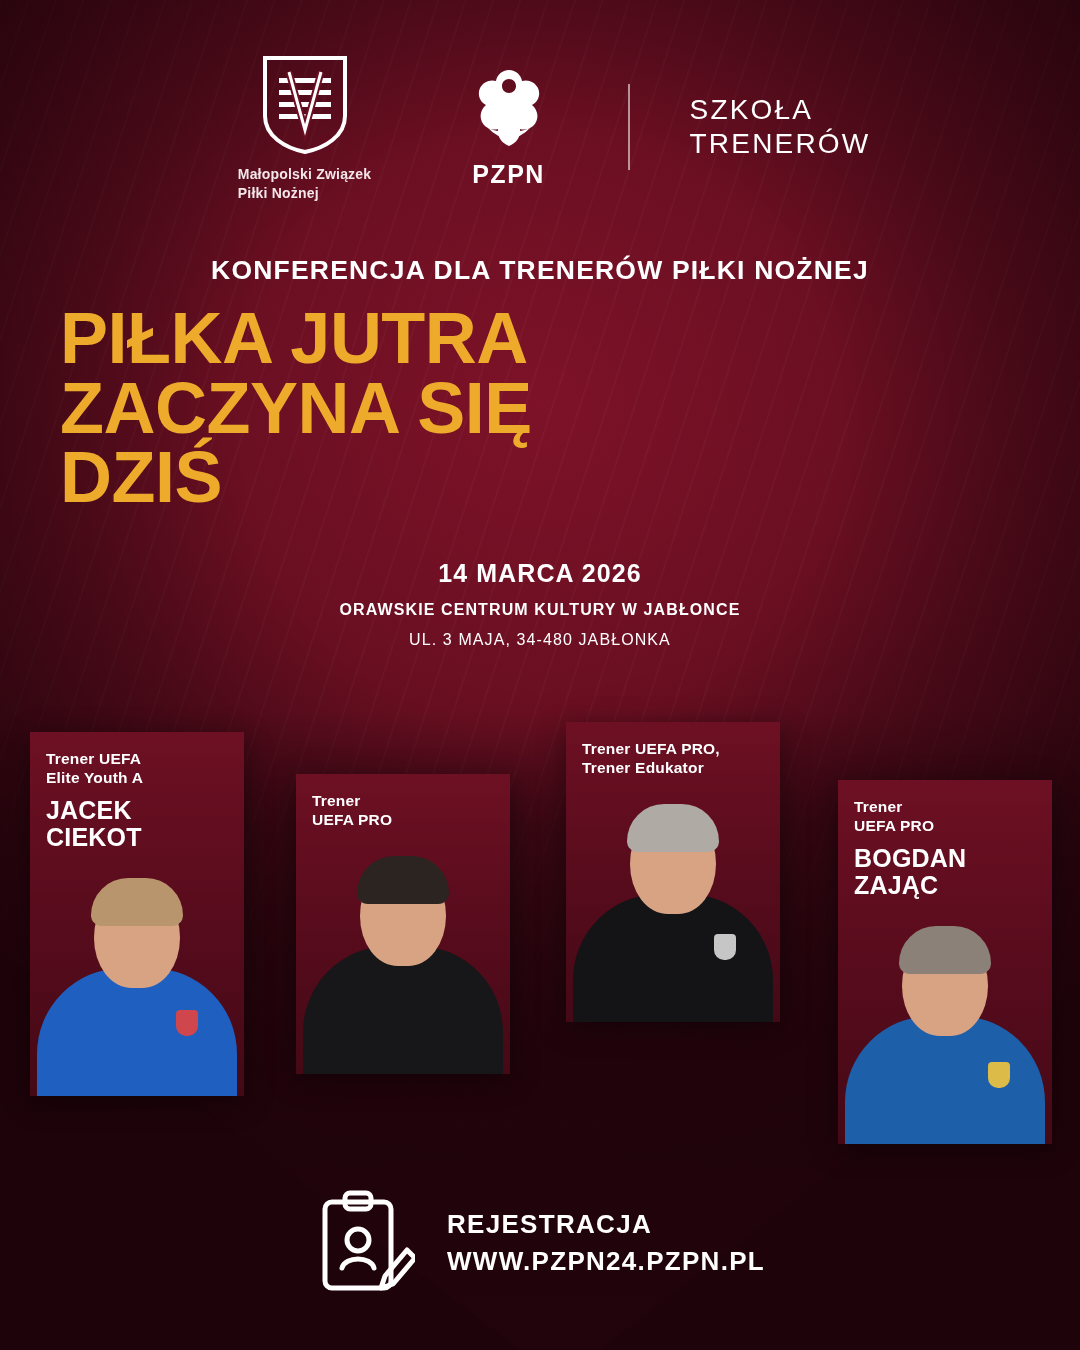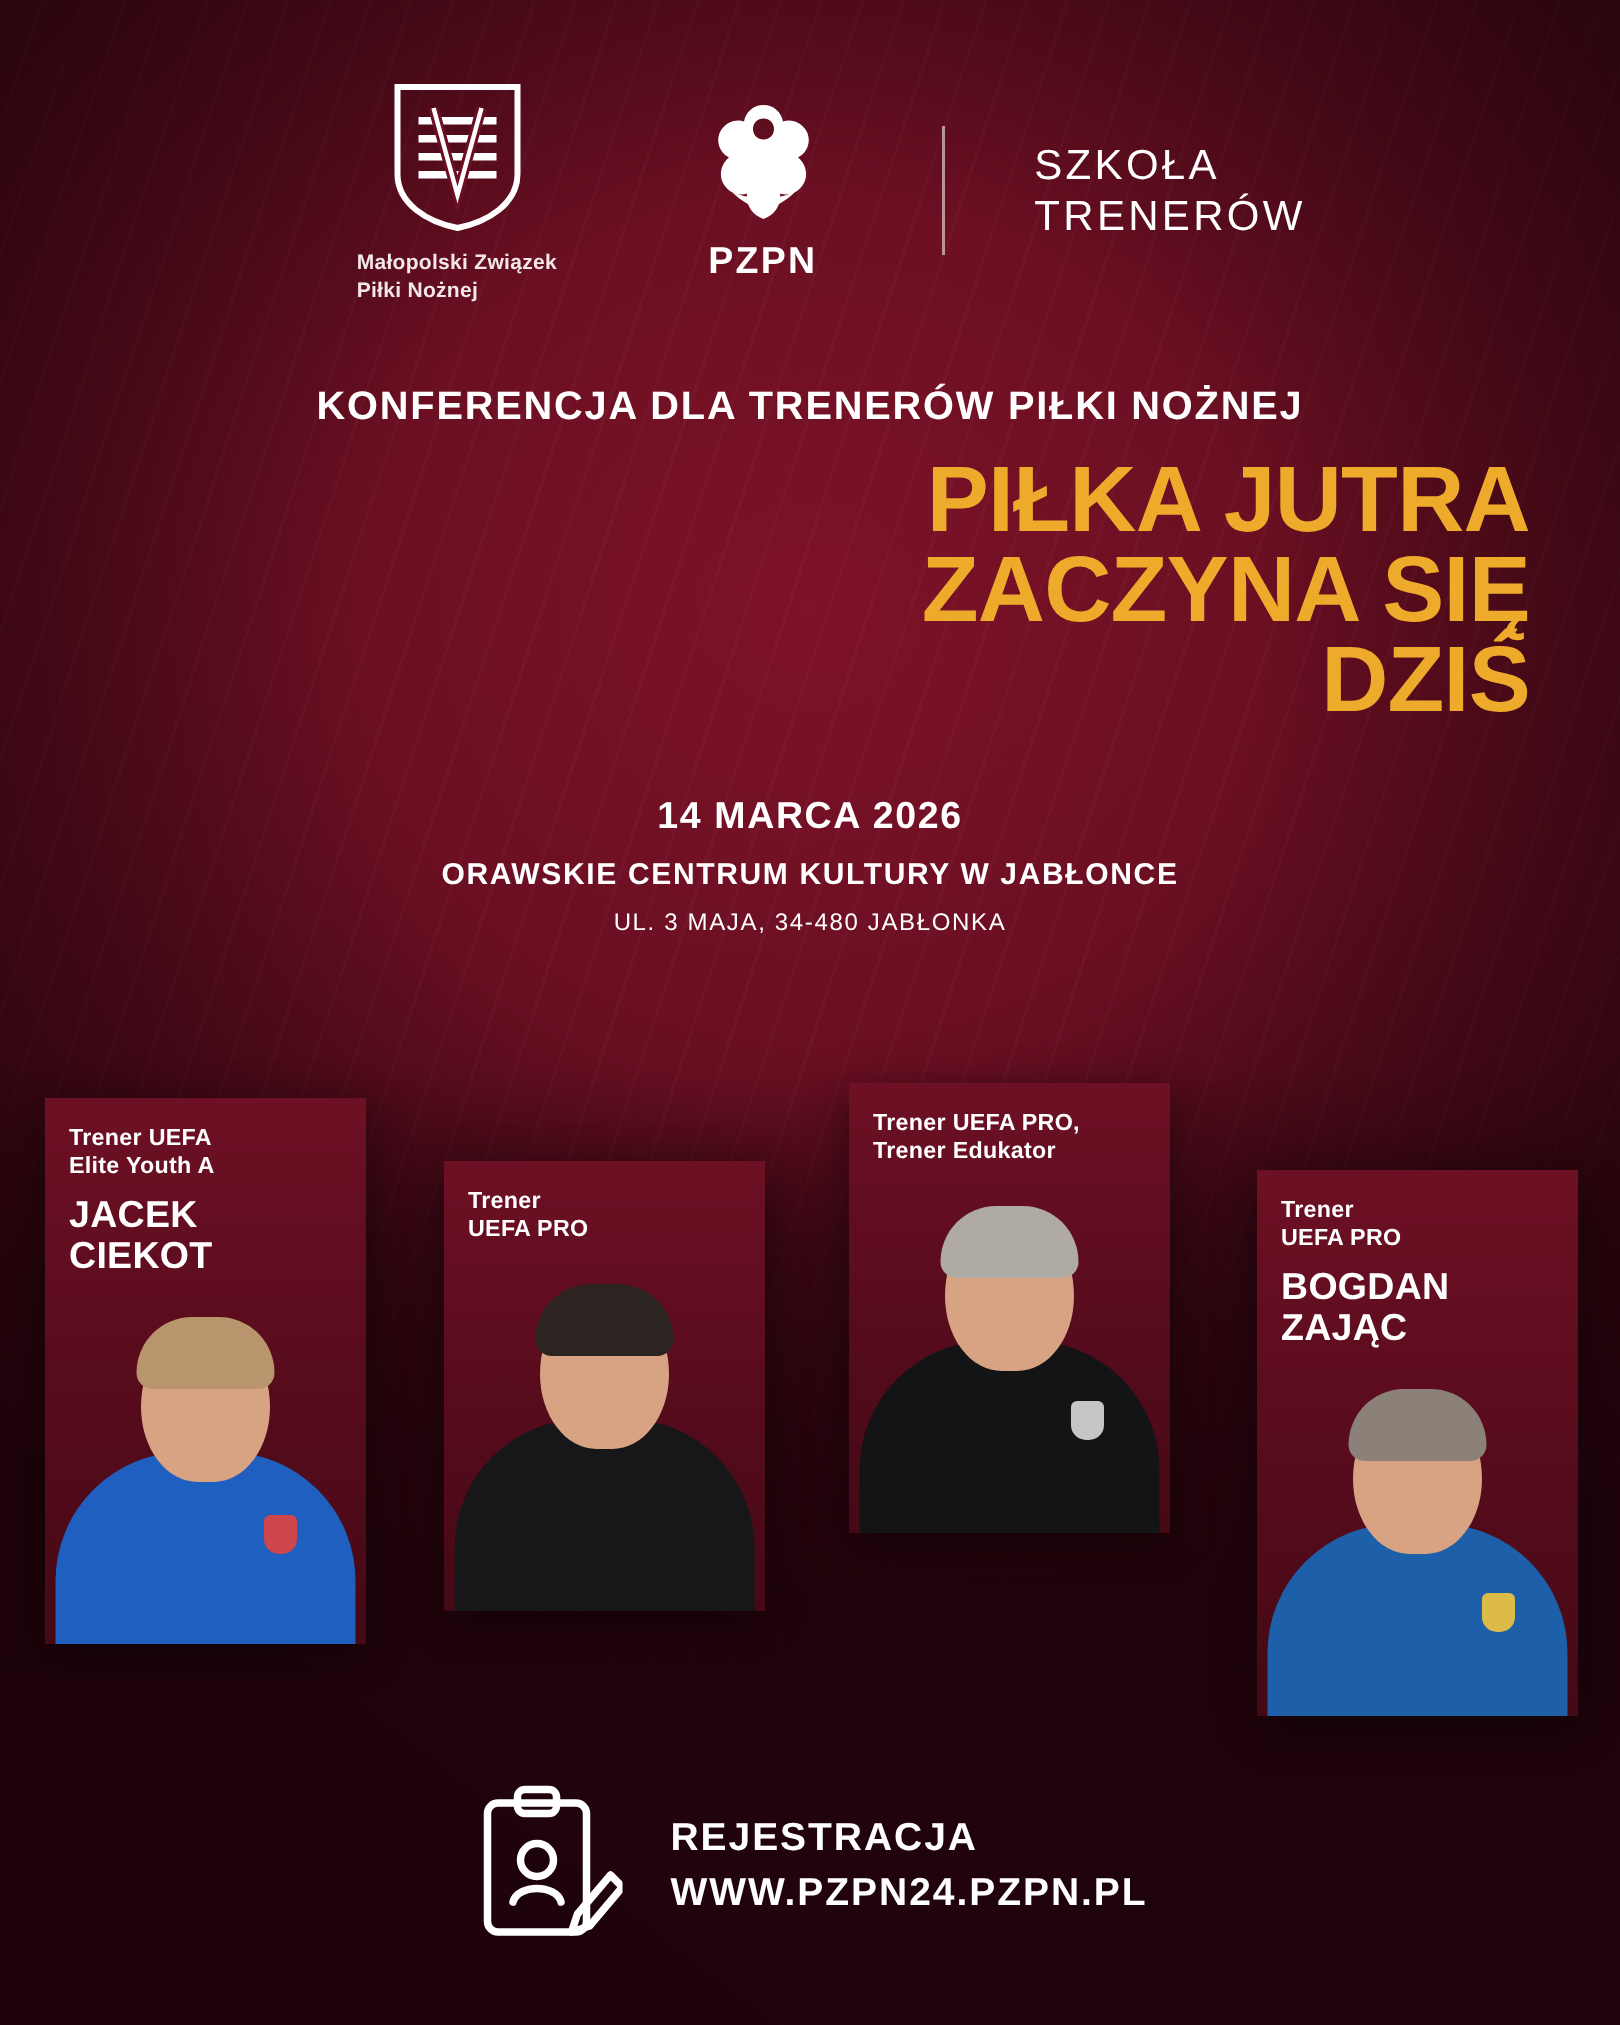--- a/index.html
+++ b/index.html
@@ -130,39 +130,39 @@
     text-align: center;
     color: #ffffff;
     font-size: 26.5px;
     font-weight: 800;
     letter-spacing: 1.2px;
   }
   .headline {
     position: relative;
     z-index: 4;
     margin-top: 18px;
-    text-align: right;
+    text-align: left;
     color: #eeab2b;
     font-weight: 800;
-    font-size: 62px;
+    font-size: 72px;
     line-height: 0.97;
     letter-spacing: -0.5px;
     padding: 0 60px;
   }
   .headline .ln { display: block; }
 
   .details {
     position: relative;
     z-index: 4;
     margin-top: 46px;
     text-align: center;
     color: #ffffff;
   }
   .details .d1 { font-size: 25px; font-weight: 800; letter-spacing: 1.1px; }
-  .details .d2 { font-size: 20px; font-weight: 700; letter-spacing: 1.1px; margin-top: 13px; }
+  .details .d2 { font-size: 16px; font-weight: 700; letter-spacing: 1.1px; margin-top: 13px; }
   .details .d3 { font-size: 16px; font-weight: 400; letter-spacing: 1.1px; margin-top: 12px; }
 
   
   .coaches {
     position: absolute;
     left: 0; right: 0;
     top: 722px;
     height: 470px;
     z-index: 5;
   }

